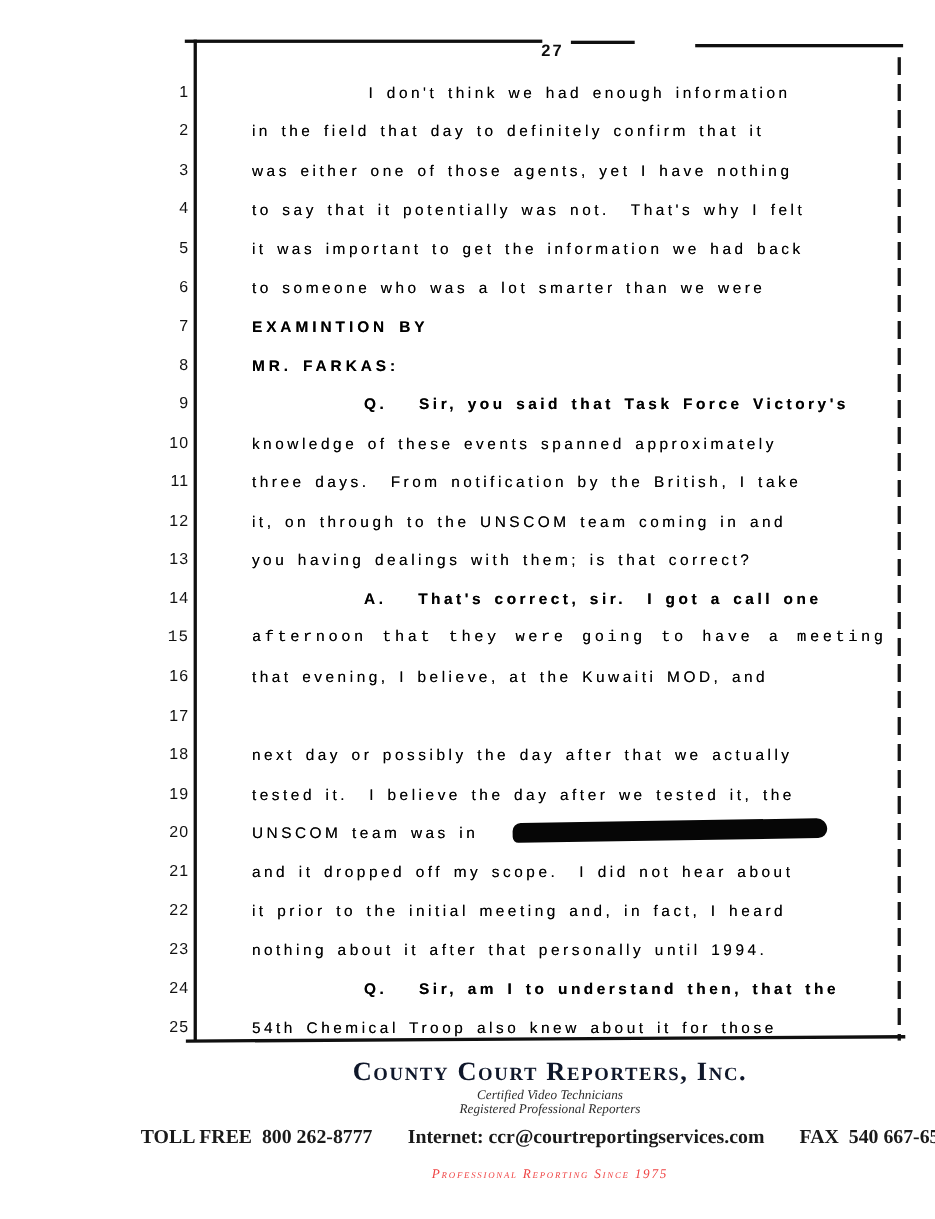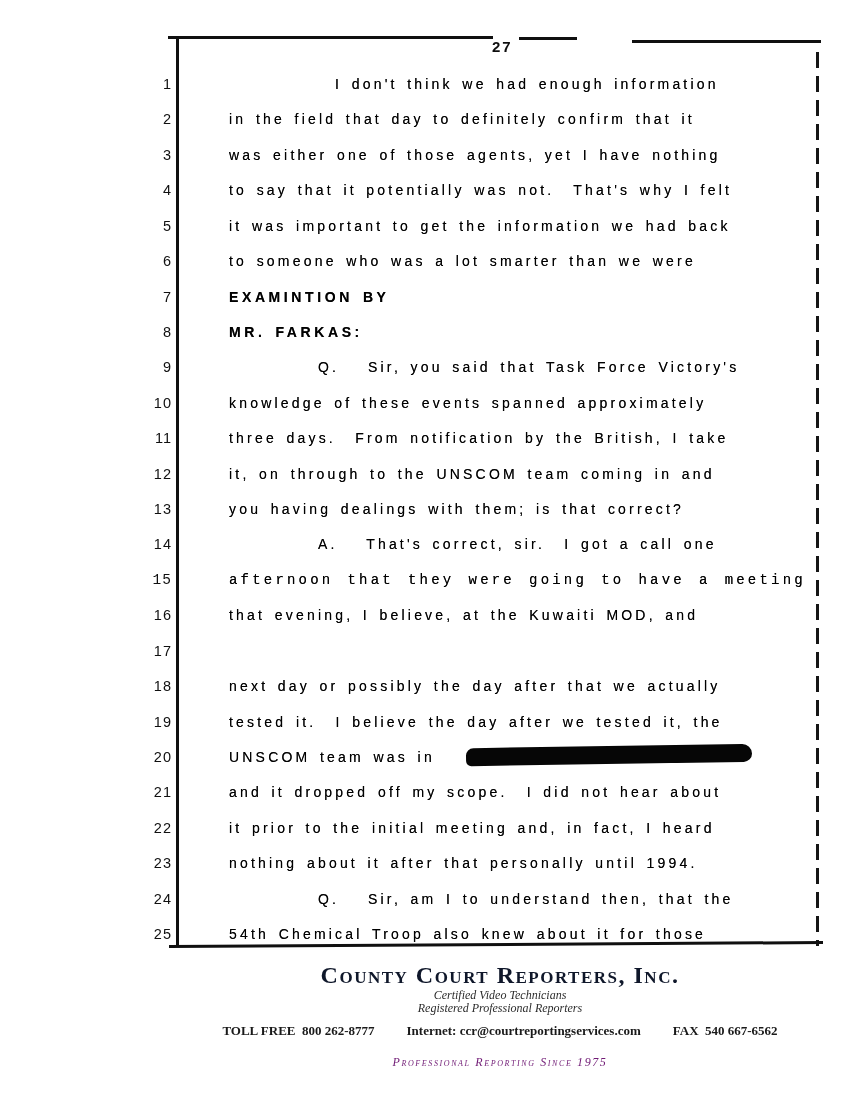--- a/index.html
+++ b/index.html
@@ -26,46 +26,46 @@
     position:absolute; left:138px; width:34px; text-align:right;
     font-size:14.5px; letter-spacing:1px; color:#101010;
   }
   .line-text {
     position:absolute; left:229px; font-size:14px; letter-spacing:3.2px;
     word-spacing:2.5px; white-space:pre; color:#000000;
     text-shadow:0 0 0.4px rgba(0,0,0,0.65);
   }
   .line-row.bold .line-text { font-weight:bold; letter-spacing:3.6px; }
   .line-row.indent-deep .line-text { left:335px; }
-  .line-row.indent-qa .line-text { left:318px; }
+  .line-row.indent-qa .line-text { left:331px;font-weight:bold; }
   .redaction-bar {
     position:absolute; left:466px; top:-3px; width:286px; height:18px;
     background:#060606; border-radius:10px 13px 11px 7px;
     transform:rotate(-0.9deg);
   }
   
   #footer { position:absolute; left:150px; top:962px; width:700px; text-align:center; }
   #footer-company {
     font-family:"Liberation Serif", serif; font-variant:small-caps;
     font-weight:bold; font-size:24px; letter-spacing:1.5px; color:#0f172a;
   }
   .footer-tagline {
     font-family:"Liberation Serif", serif; font-style:italic;
     font-size:12px; color:#2c2c2c; line-height:13px; filter:blur(0.3px);
   }
   #footer-contact {
     margin-top:8px; display:flex; justify-content:center; gap:32px;
-    font-family:"Liberation Serif", serif; font-size:13px; font-weight:bold;
+    font-family:"Liberation Serif", serif; font-size:18px; font-weight:bold;
     color:#1a1a1a; filter:blur(0.2px);
   }
   .contact-item { white-space:pre; }
   #footer-motto {
     margin-top:16px; font-family:"Liberation Serif", serif; font-style:italic;
     font-variant:small-caps; font-size:12px; letter-spacing:1.6px;
-    color:#701a75; filter:blur(0.45px);
+    color:#ef4444; filter:blur(0.45px);
   }
 </style>
 </head>
 <body>
 
 <div id="stage">
 
   <div class="hline" style="left:168px; top:36px; width:325px;"></div>
   <div class="hline" style="left:519px; top:37px; width:58px;"></div>
   <div class="hline" style="left:632px; top:40px; width:189px;"></div>

